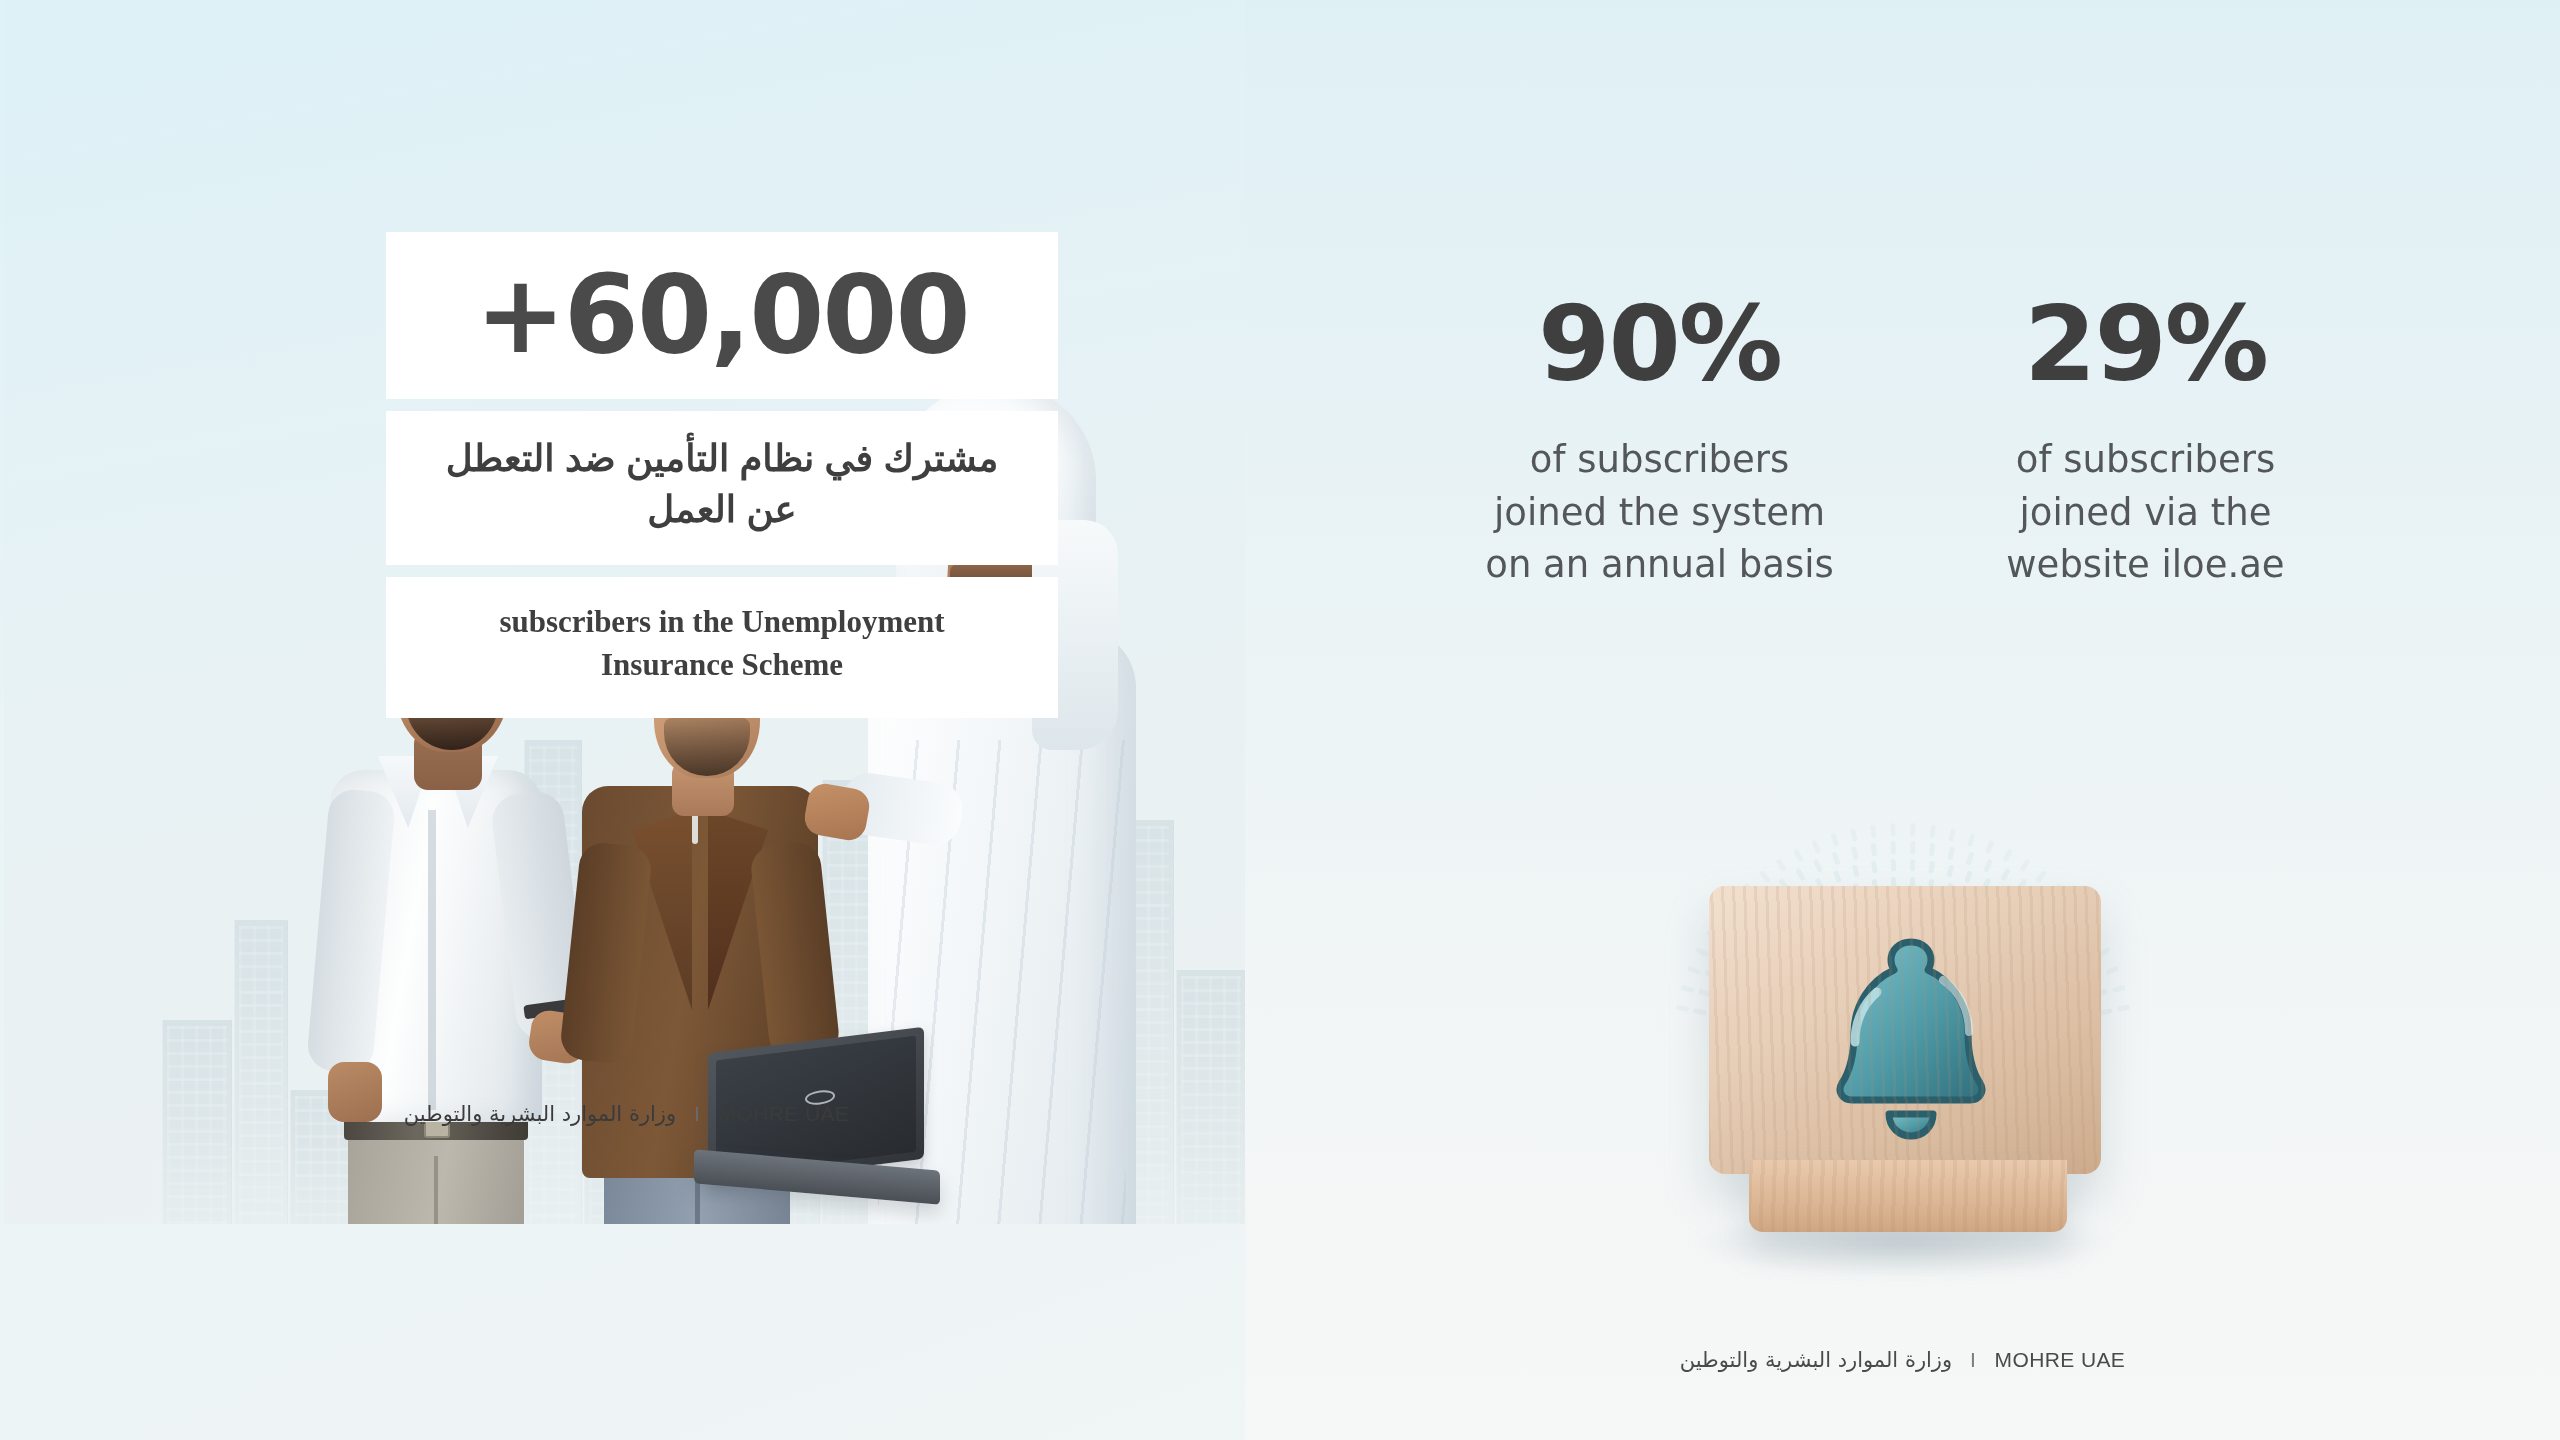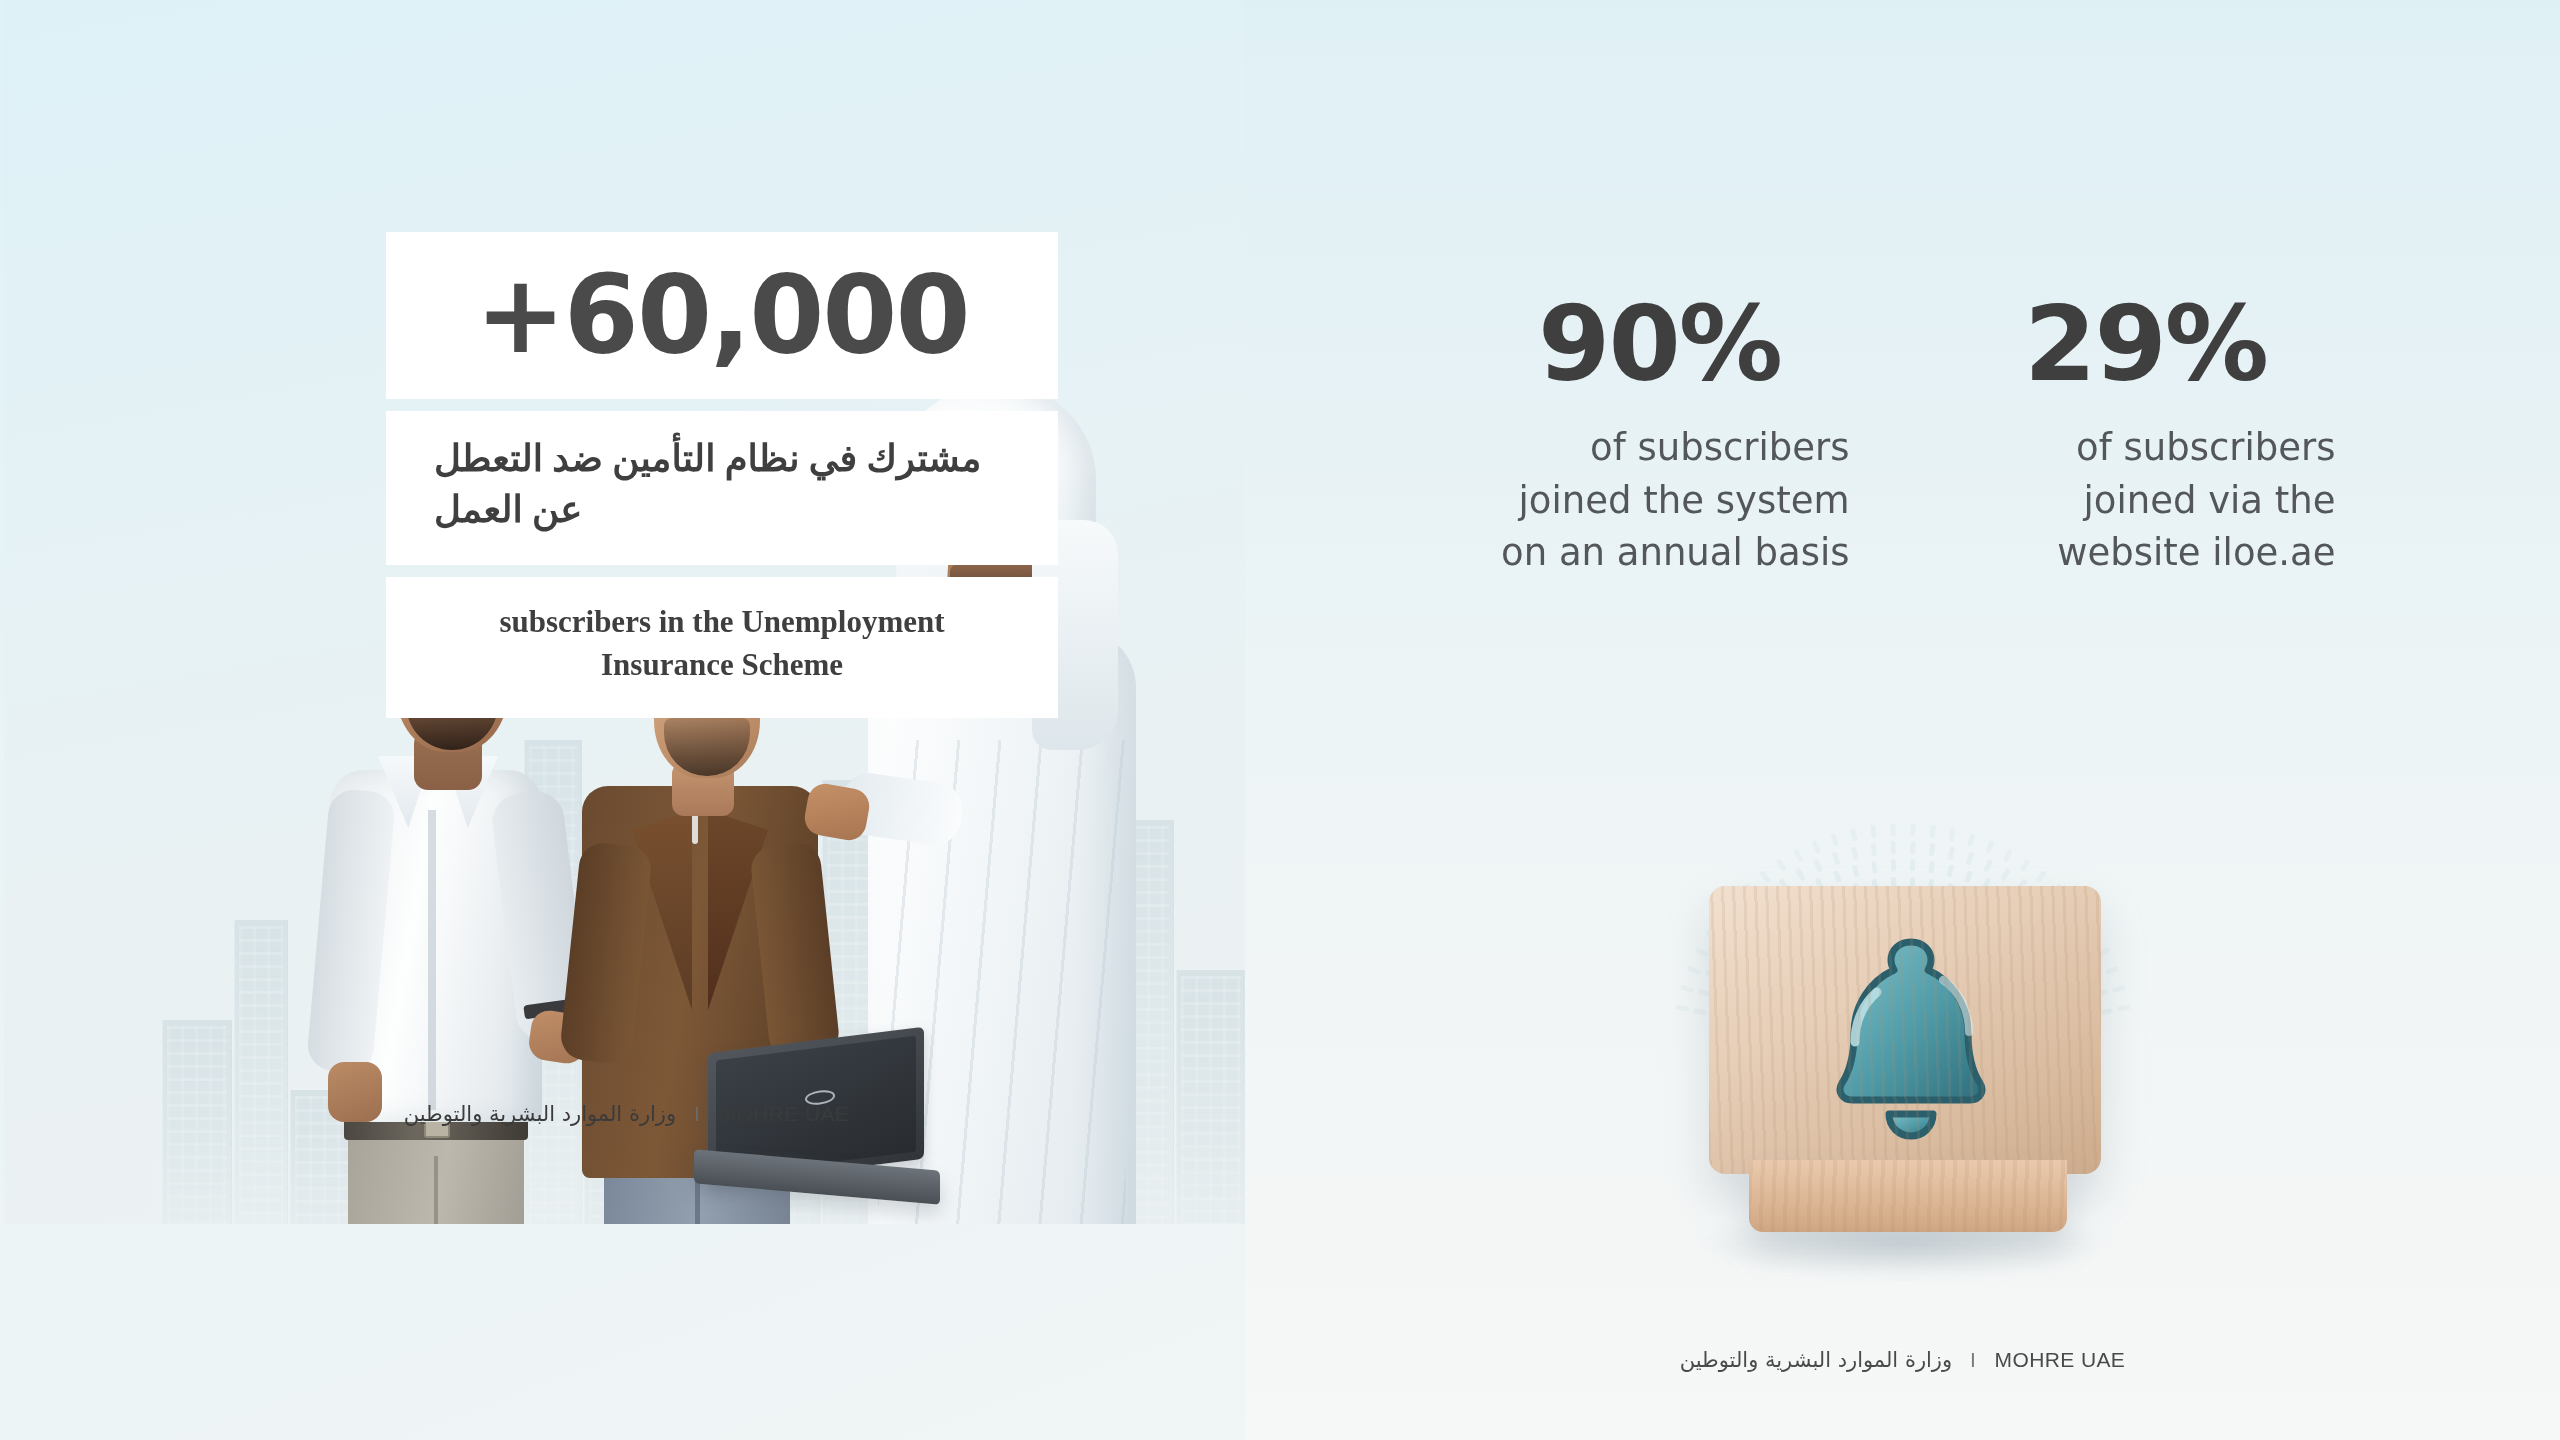--- a/index.html
+++ b/index.html
@@ -298,22 +298,22 @@
     font-weight: bold;
     font-size: 108px;
     letter-spacing: -2px;
     color: #4a4a4a;
     text-align: center;
     line-height: 1.1;
     padding: 14px 0 10px 0;
   }
   .ar-line {
     direction: rtl;
-    text-align: left;
-    font-family: Liberation Serif, serif;
+    text-align: center;
+    font-family: Liberation Sans, sans-serif;
     font-weight: bold;
     font-size: 37px;
     line-height: 1.38;
     color: #3f3f3f;
     padding: 12px 22px 16px 22px;
   }
   .en-line {
     text-align: center;
     font-family: Liberation Serif, serif;
     font-weight: bold;
@@ -353,26 +353,25 @@
   .stat-col { width: 380px; text-align: center; }
   .pct {
     font-family: "DejaVu Sans", sans-serif;
     font-weight: bold;
     font-size: 104px;
     letter-spacing: -2px;
     color: #3f3f3f;
     line-height: 1.0;
   }
   .pct-caption {
-    margin-top: 26px;
+    margin-top: 38px;
     font-family: "DejaVu Sans", sans-serif;
     font-size: 37px;
     line-height: 1.42;
     color: #54575a;
-    text-align: right;
   }
 
   
   .burst {
     position: absolute;
     left: 50%; top: 755px;
     transform: translateX(-50%);
     width: 520px; height: 300px;
   }
   .burst span {

